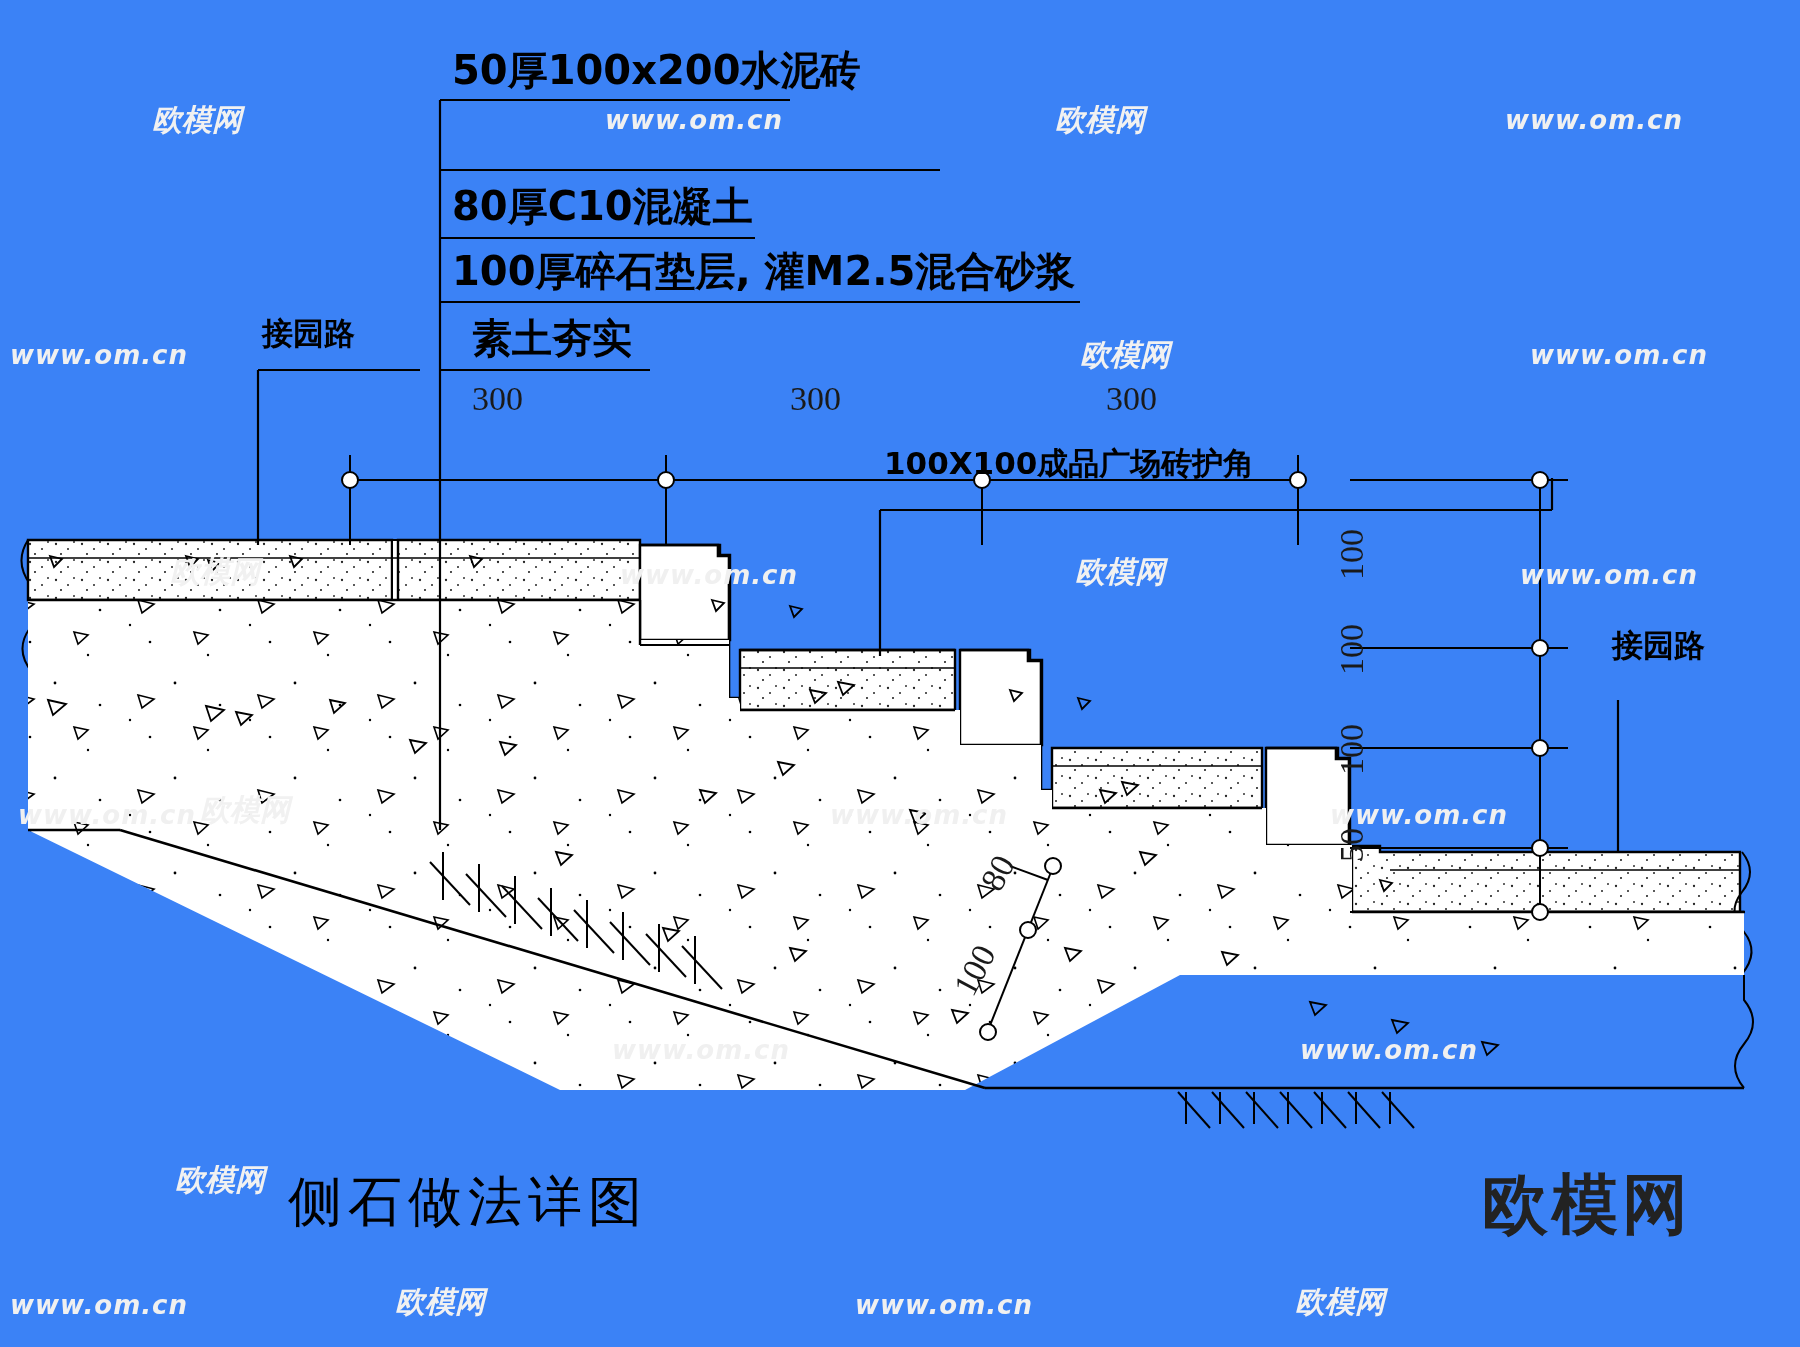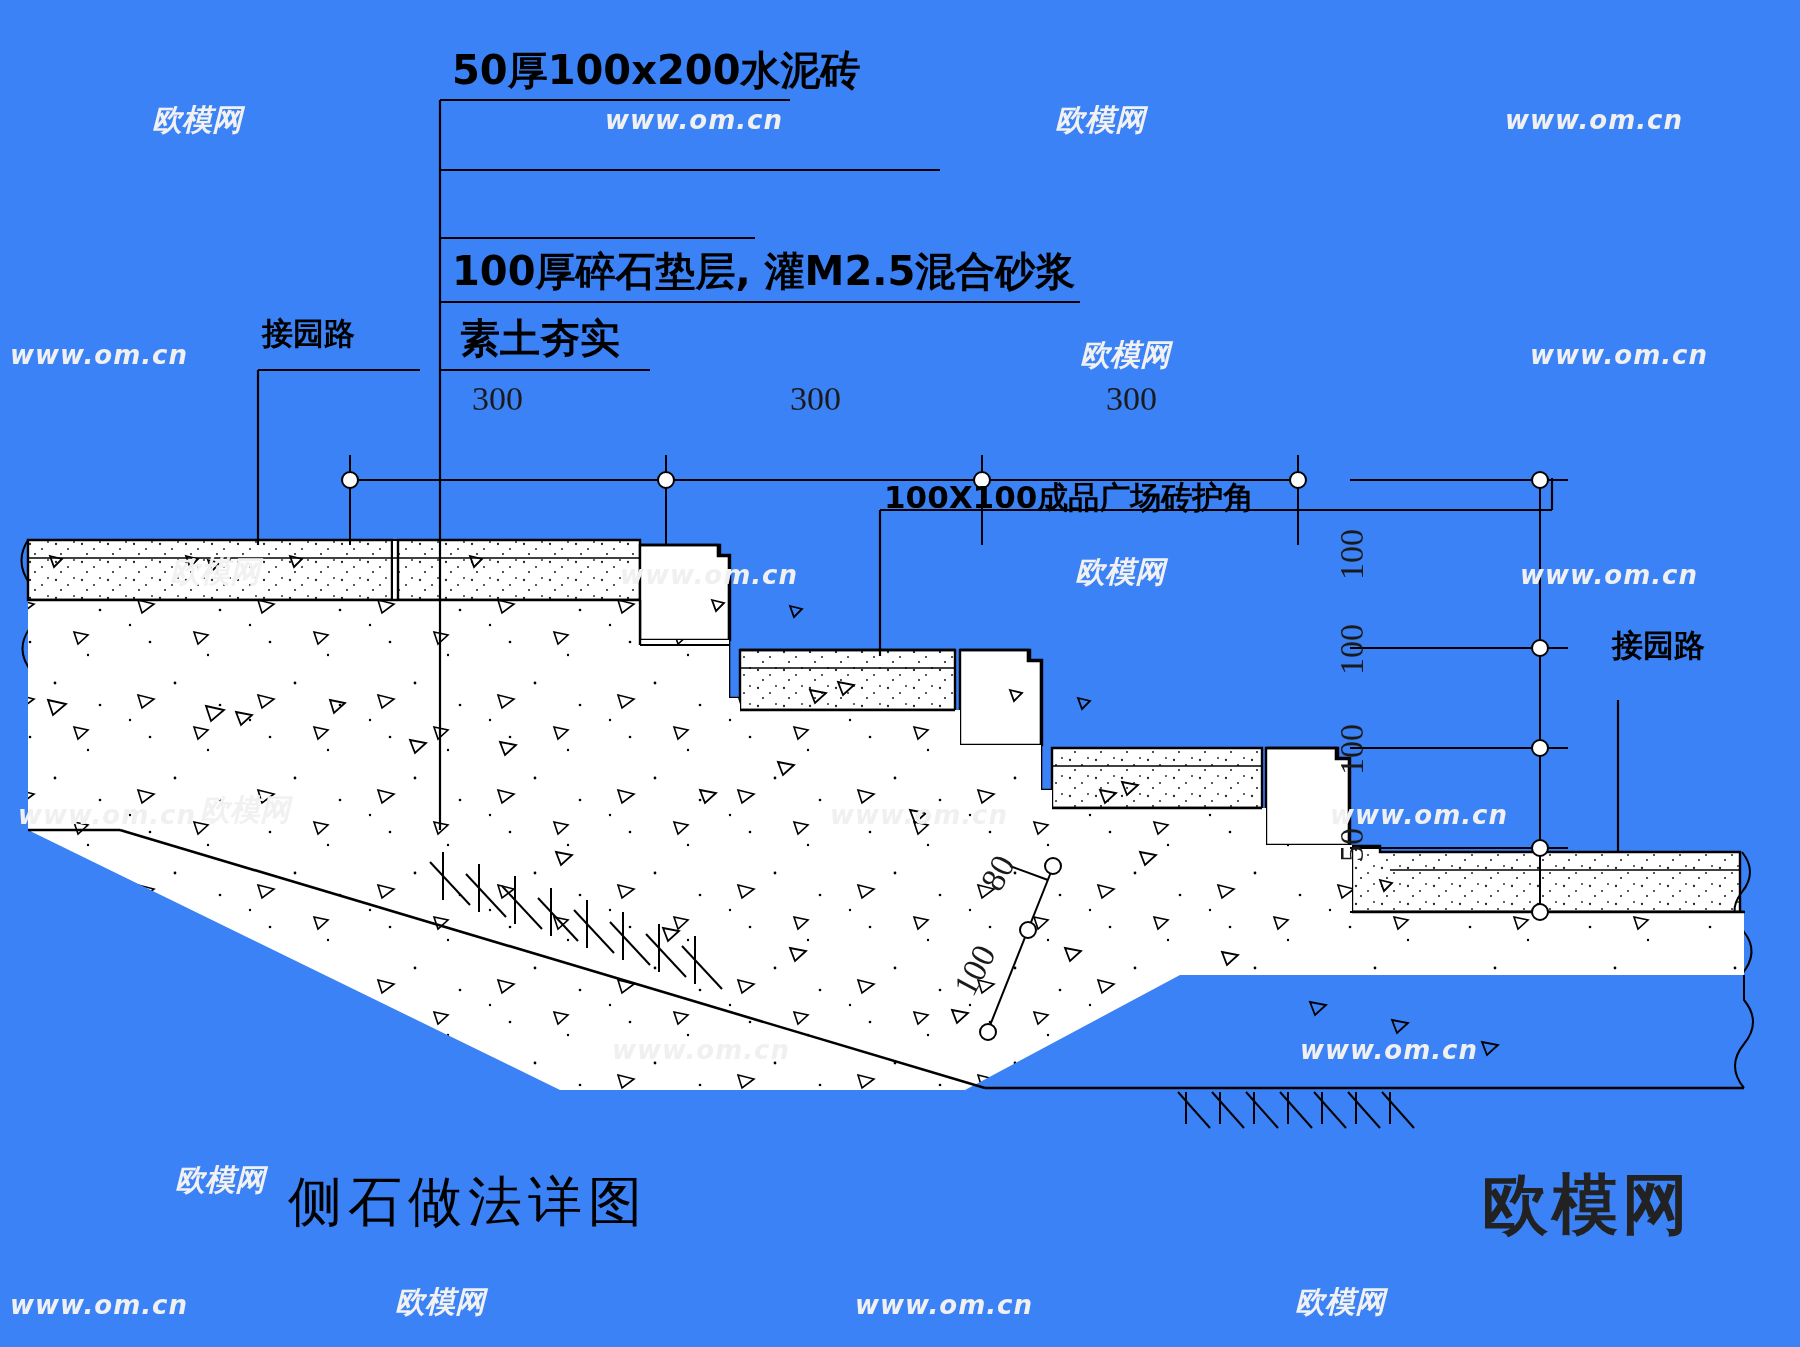--- a/index.html
+++ b/index.html
@@ -296,30 +296,31 @@
       <circle cx="988" cy="1032" r="8"></circle>
       <circle cx="1028" cy="930" r="8"></circle>
       <circle cx="1053" cy="866" r="8"></circle>
     </g>
 
   </svg>
 
   <div class="txt spec cn-bold" style="left:452px;top:50px;">50厚100x200水泥砖</div>
 
 
+  <div class="txt spec cn-bold" style="left:452px;top:186px;">80厚C10混凝土</div>
 
   <div class="txt spec cn-bold" style="left:452px;top:251px;">100厚碎石垫层, 灌M2.5混合砂浆</div>
 
-  <div class="txt spec cn-bold" style="left:460px;top:318px;">素土夯实</div>
+  <div class="txt spec cn-bold" style="left:472px;top:318px;">素土夯实</div>
 
   <div class="txt lbl cn-bold" style="left:262px;top:318px;">接园路</div>
 
   <div class="txt lbl cn-bold" style="left:1612px;top:630px;">接园路</div>
 
-  <div class="txt lbl cn-bold" style="left:884px;top:482px;">100X100成品广场砖护角</div>
+  <div class="txt lbl cn-bold" style="left:884px;top:448px;">100X100成品广场砖护角</div>
 
   <div class="txt dim" style="left:472px;top:382px;">300</div>
 
   <div class="txt dim" style="left:790px;top:382px;">300</div>
 
   <div class="txt dim" style="left:1106px;top:382px;">300</div>
 
   <div class="txt dim rot90" style="left:1335px;top:580px;">100</div>
 
   <div class="txt dim rot90" style="left:1335px;top:675px;">100</div>

